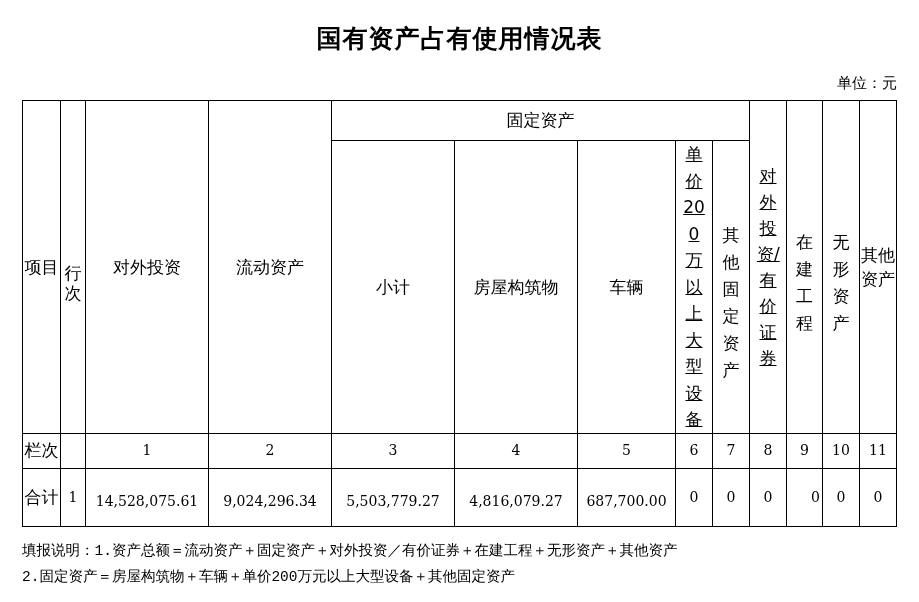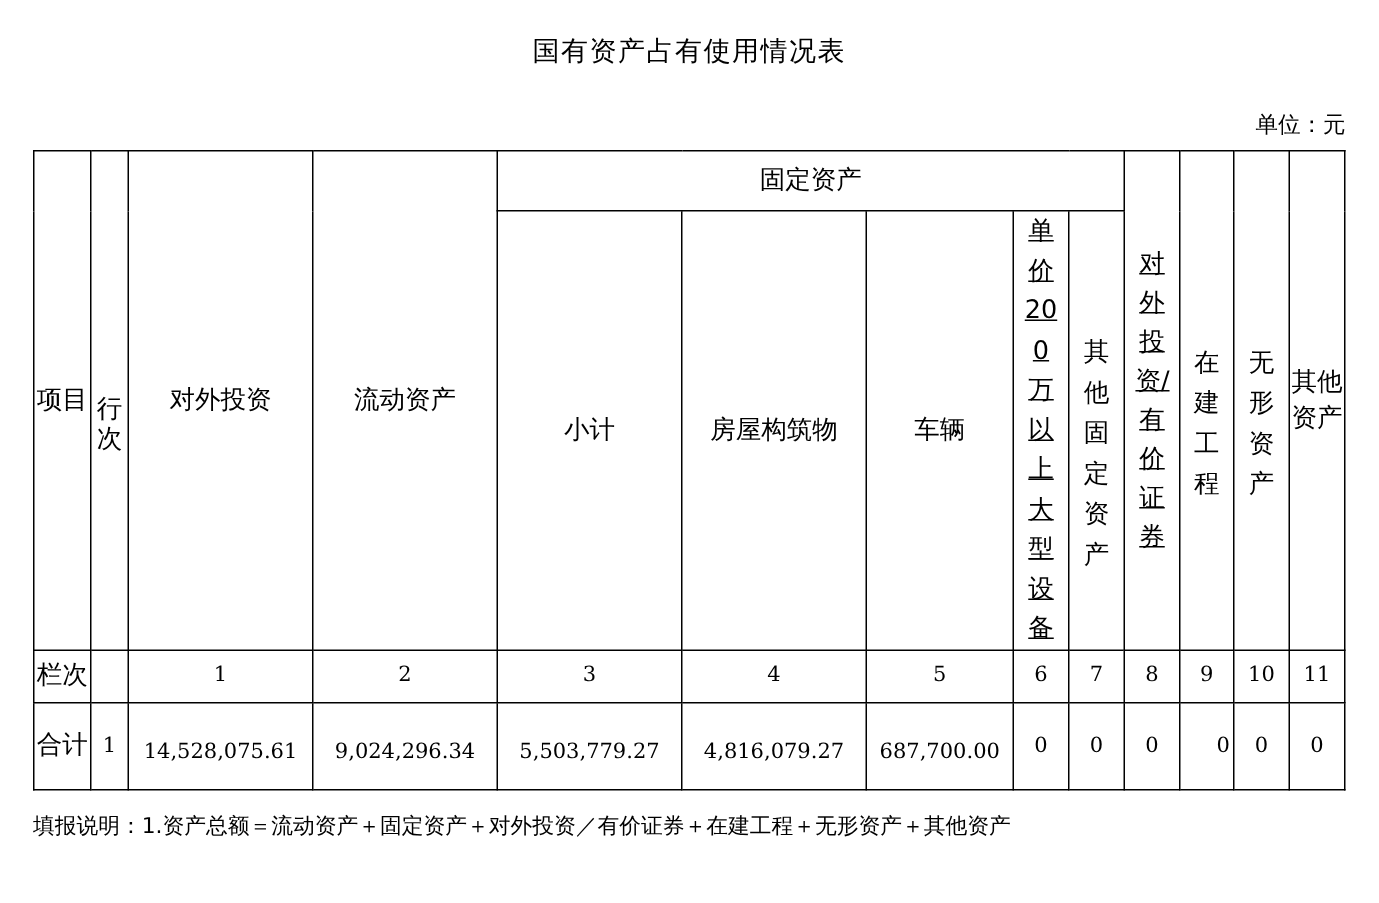--- a/index.html
+++ b/index.html
@@ -1,27 +1,27 @@
 <!DOCTYPE html>
 <html><head>
 <meta charset="utf-8">
 <style>
   html, body { margin:0; padding:0; background:#fff; }
   body { width:919px; height:602px; position:relative; font-family:"DejaVu Sans", sans-serif; color:#000; overflow:hidden; }
-  .title { position:absolute; left:0; top:22px; width:919px; text-align:center; font-size:18px; font-weight:normal; letter-spacing:1px; }
+  .title { position:absolute; left:0; top:22px; width:919px; text-align:center; font-size:25px; font-weight:bold; letter-spacing:1px; }
   .unit { position:absolute; right:22px; top:74px; font-size:15px;margin-left:24px; }
   table { position:absolute; left:22px; top:100px; border-collapse:collapse; table-layout:fixed; }
   td { border:1.5px solid #000; padding:0; text-align:center; vertical-align:middle; font-size:17px; line-height:1.2; }
   .vtext { display:inline-block; width:1em; line-height:27px; word-break:break-all;margin-top:32px; }
   .vtext2 { display:inline-block; width:2.1em; line-height:24px; }
   .vtext3 { display:inline-block; width:1.3em; line-height:26px; word-break:break-all;text-decoration:underline; }
   .num { font-family:"DejaVu Serif", serif; font-size:14px; }
   .vtop { vertical-align:top; padding-top:24px; }
   .rnum { text-align:right; padding-right:2px; }
-  .notes { position:absolute; left:22px; top:538px; font-size:14.5px; line-height:26px; }
+  .notes { position:absolute; left:22px; top:538px; font-size:14.5px; line-height:26px;font-family:Liberation Mono, monospace; }
 </style>
 </head>
 <body>
 
 <div class="title">国有资产占有使用情况表</div>
 <div class="unit">单位：元</div>
 
 <table>
   <colgroup>
     <col style="width:38px">
@@ -85,13 +85,14 @@
     <td class="num">0</td>
     <td class="num rnum">0</td>
     <td class="num">0</td>
     <td class="num">0</td>
   </tr>
 </tbody>
   </table>
 
 <div class="notes">
   <div>填报说明：1.资产总额＝流动资产＋固定资产＋对外投资／有价证券＋在建工程＋无形资产＋其他资产</div>
+  <div>2.固定资产＝房屋构筑物＋车辆＋单价200万元以上大型设备＋其他固定资产</div>
 </div>
 
 </body></html>

